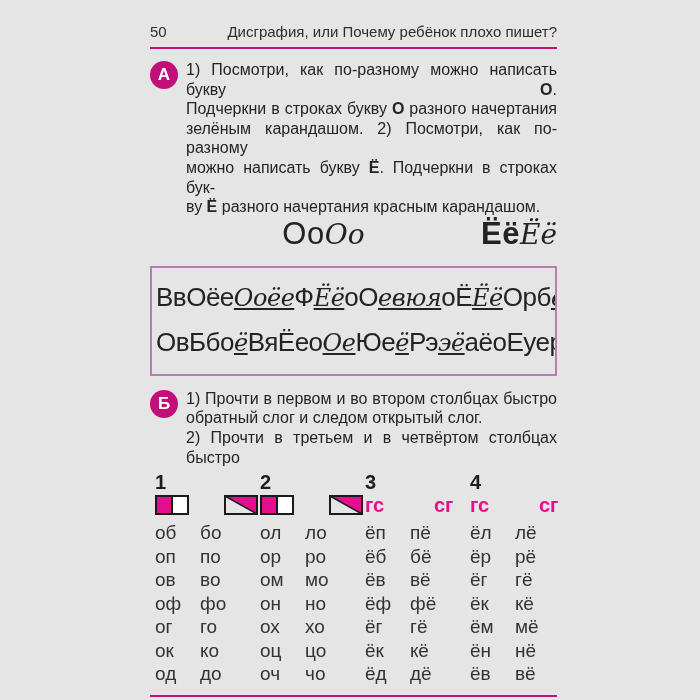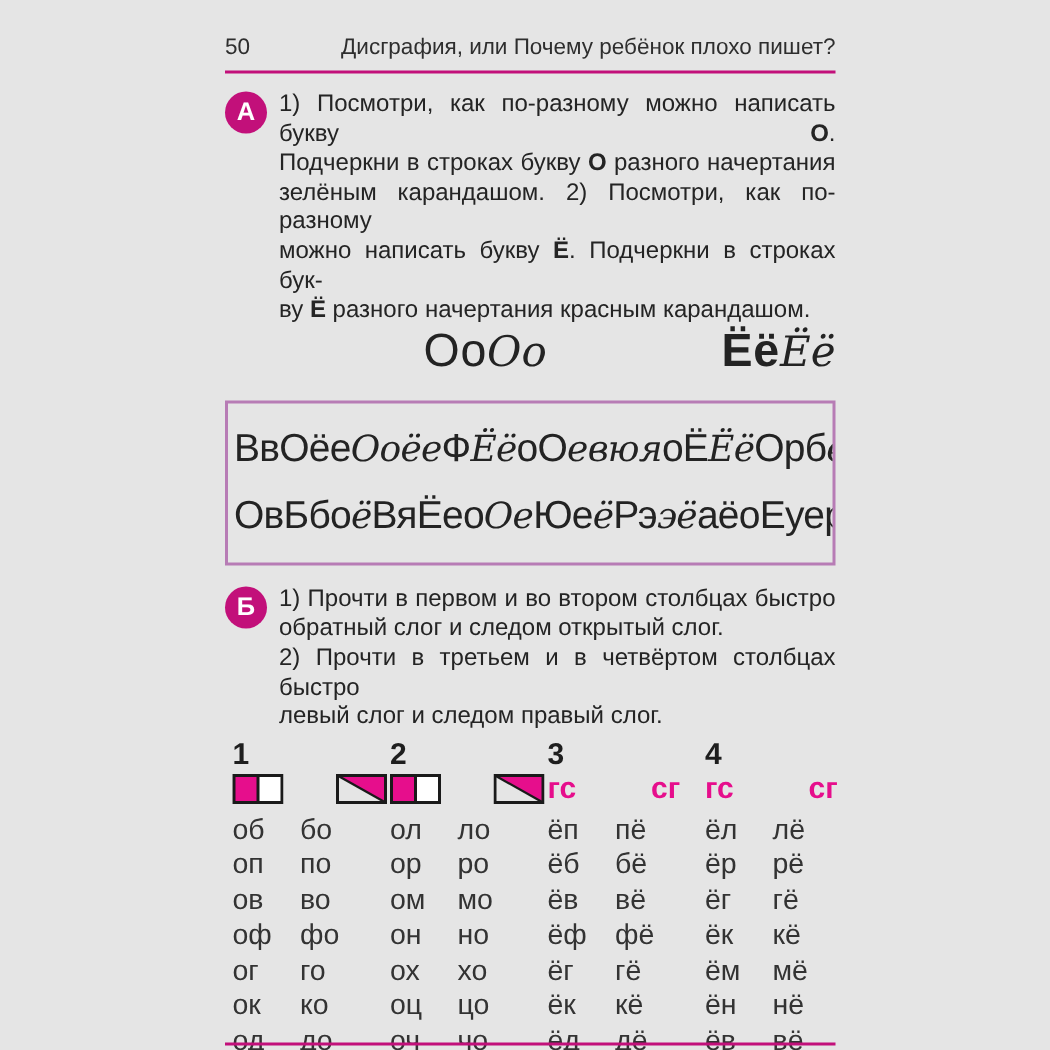--- a/index.html
+++ b/index.html
@@ -23,21 +23,21 @@
   .bold{font-weight:bold;}
   .specimen{display:grid;grid-template-columns:1fr 1fr;margin-top:-2px;
         padding-left:22px;line-height:38px;}
   .spec-pair{text-align:right;white-space:nowrap;}
   .spec-print{font-size:31px;letter-spacing:0.5px;}
   .spec-print.heavy{font-weight:bold;}
   .spec-cursive{font-family:"DejaVu Serif",serif;font-style:italic;font-size:28px;}
   .letter-box{border:2px solid #b77cb5;margin-top:8px;padding:7px 4px 9px 4px;
         text-align:center;overflow:hidden;}
   .box-line{font-size:26px;line-height:44px;white-space:nowrap;letter-spacing:-0.5px;}
-  .box-line .cursive{font-family:"DejaVu Serif",serif;font-style:italic;font-size:24px;}
+  .box-line .cursive{font-family:"DejaVu Serif",serif;font-style:italic;font-size:24px;text-decoration:underline;}
   .task-b{margin-top:13px;}
   .syllable-table{display:flex;margin-top:5px;padding-left:5px;gap:20px;}
   .tgroup{width:85px;flex:0 0 85px;}
   .gnum{font-size:20px;font-weight:bold;line-height:20px;color:#1e1e1e;}
   .ghdr{display:grid;grid-template-columns:45px 40px;align-items:center;
         height:22px;margin-top:2px;gap:24px;}
   .hicon{display:inline-flex;}
   .hlabel{font-size:20px;font-weight:bold;line-height:20px;}
   .ggrid{display:grid;grid-template-columns:45px 40px;row-gap:4.5px;
         margin-top:7px;font-size:19px;line-height:19px;color:#333;}
@@ -78,21 +78,20 @@
       <div class="box-line"><span class="print">ВвОёе</span><span class="cursive">Ооёе</span><span class="print">Ф</span><span class="cursive">Ёё</span><span class="print">оО</span><span class="cursive">евюя</span><span class="print">оЁ</span><span class="cursive">Ёё</span><span class="print">Орб</span><span class="cursive">ё</span></div>
       <div class="box-line"><span class="print">ОвБбо</span><span class="cursive">ё</span><span class="print">ВяЁео</span><span class="cursive">Ое</span><span class="print">Юе</span><span class="cursive">ё</span><span class="print">Рэ</span><span class="cursive">эё</span><span class="print">аёоЕуер</span></div>
     </div>
 
   <section class="task task-b">
     <div class="badge" style="background: rgb(194, 16, 122);">Б</div>
     <div class="task-text">
         <div class="text-line justify"><span>1) Прочти в первом и во втором столбцах быстро</span></div>
         <div class="text-line"><span>обратный слог и следом открытый слог.</span></div>
         <div class="text-line justify"><span>2) Прочти в третьем и в четвёртом столбцах быстро</span></div>
-        <div class="text-line"><span>левый слог и следом правый слог.</span></div>
       </div>
   </section>
 
   <div class="syllable-table" id="syllable-table">
       <div class="tgroup">
         <div class="gnum">1</div>
         <div class="ghdr">
           <span class="hicon">
             <svg width="34" height="20" viewBox="0 0 34 20" xmlns="http://www.w3.org/2000/svg">
               <rect x="1" y="1" width="32" height="18" fill="#fff" stroke="#1a1a1a" stroke-width="2"></rect>

